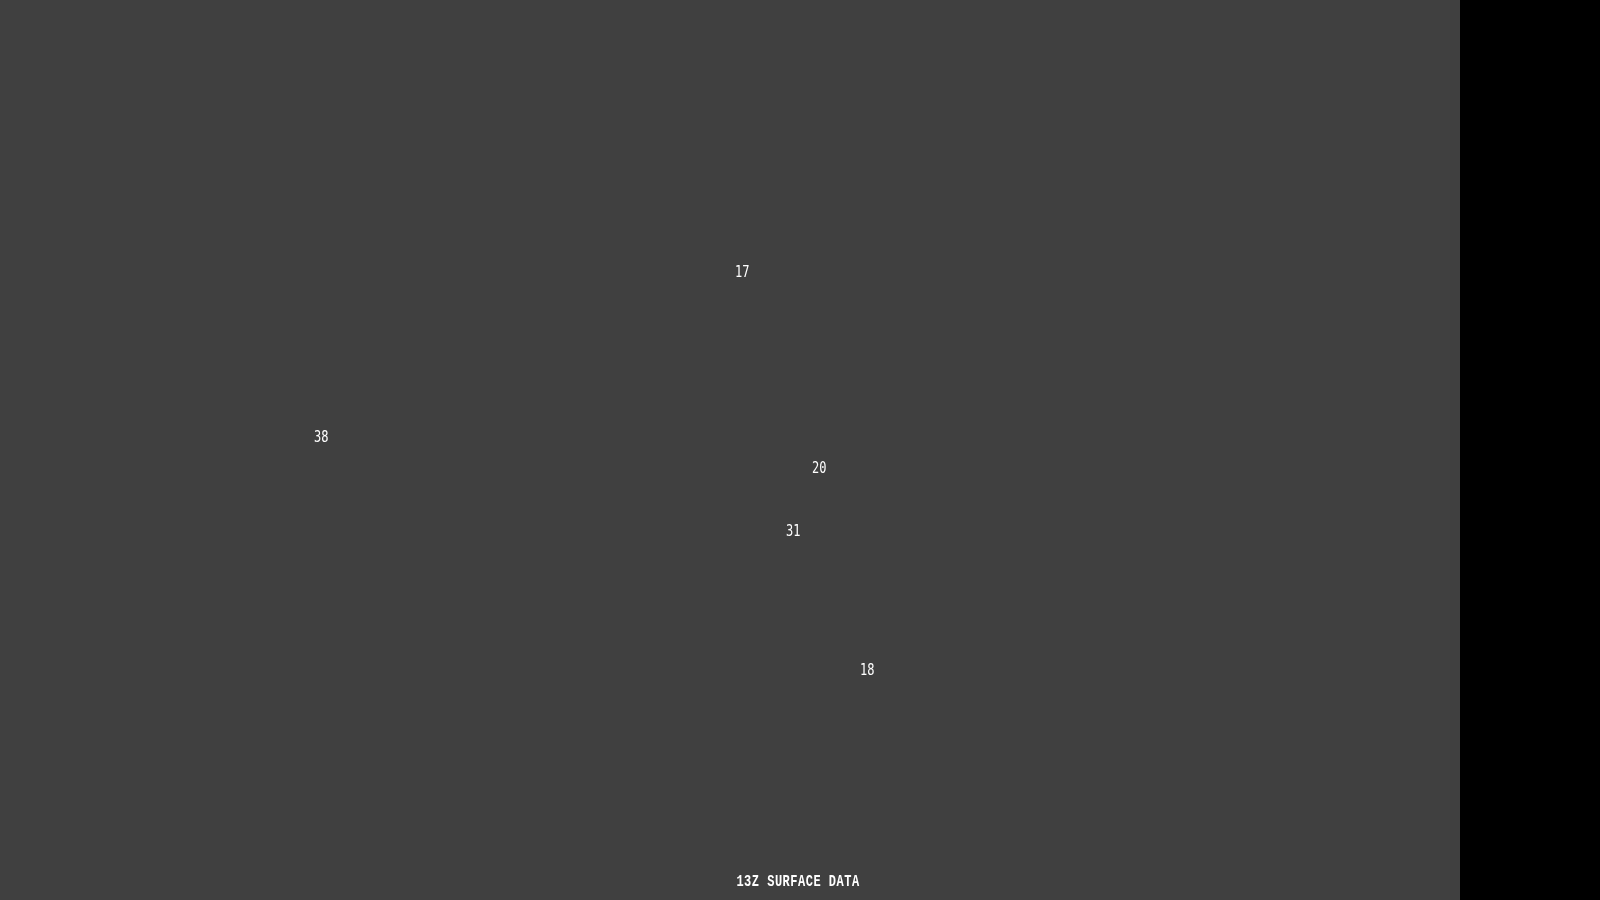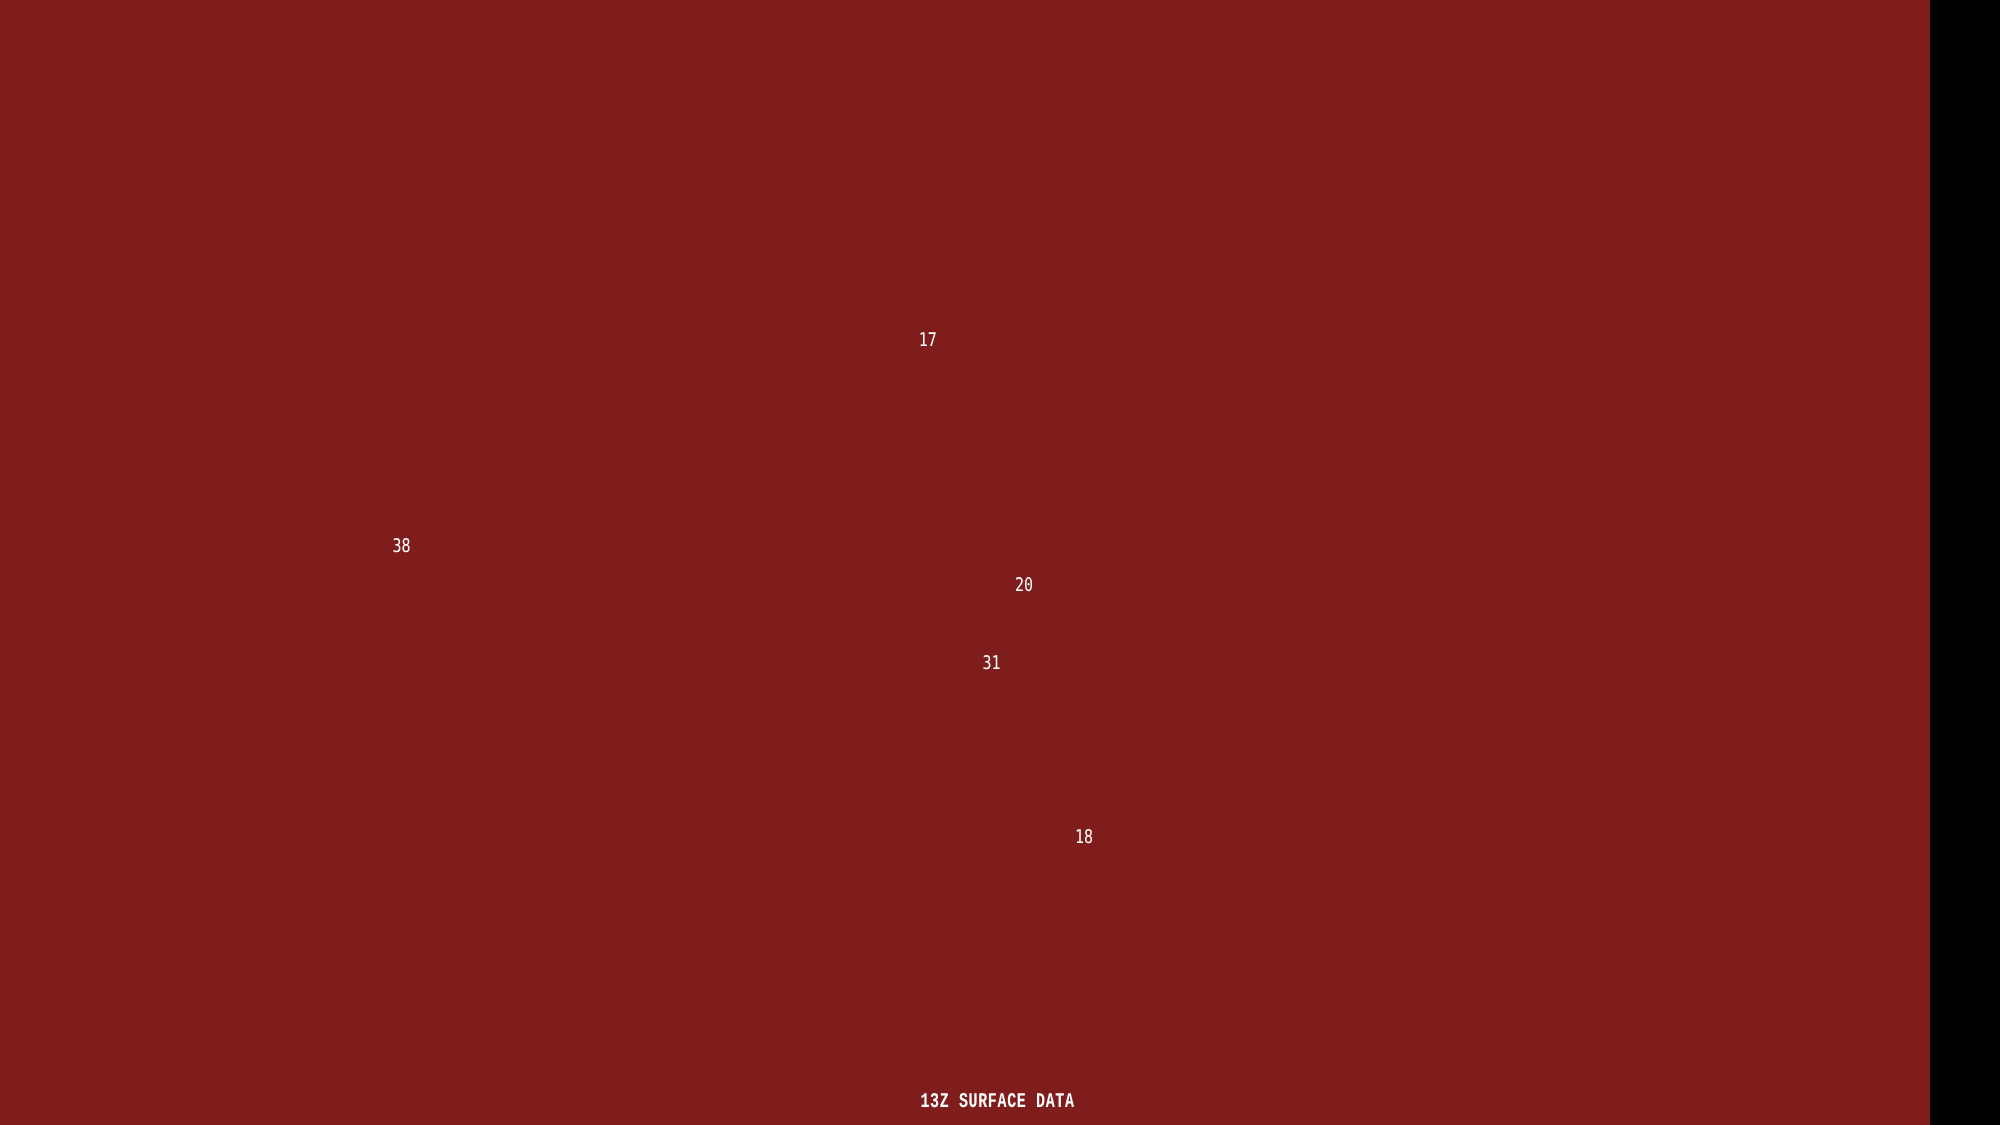--- a/index.html
+++ b/index.html
@@ -2,25 +2,26 @@
 <html><head>
 <meta charset="utf-8">
 <style>
   html, body {
     margin: 0;
     padding: 0;
     background: #000000;
   }
   #plot-canvas {
     position: relative;
-    width: 1544px;
+    width: 1416px;
     height: 900px;
-    background: #7f1d1d;
+    background: #404040;
     overflow: hidden;
     font-family: "DejaVu Sans Mono", monospace;
+    padding-left: 44px;
   }
   .station {
     position: absolute;
     color: #ffffff;
     font-family: "DejaVu Sans Mono", monospace;
     font-size: 12px;
     line-height: 12px;
     white-space: pre;
     transform: scaleY(1.25);
     transform-origin: left top;

